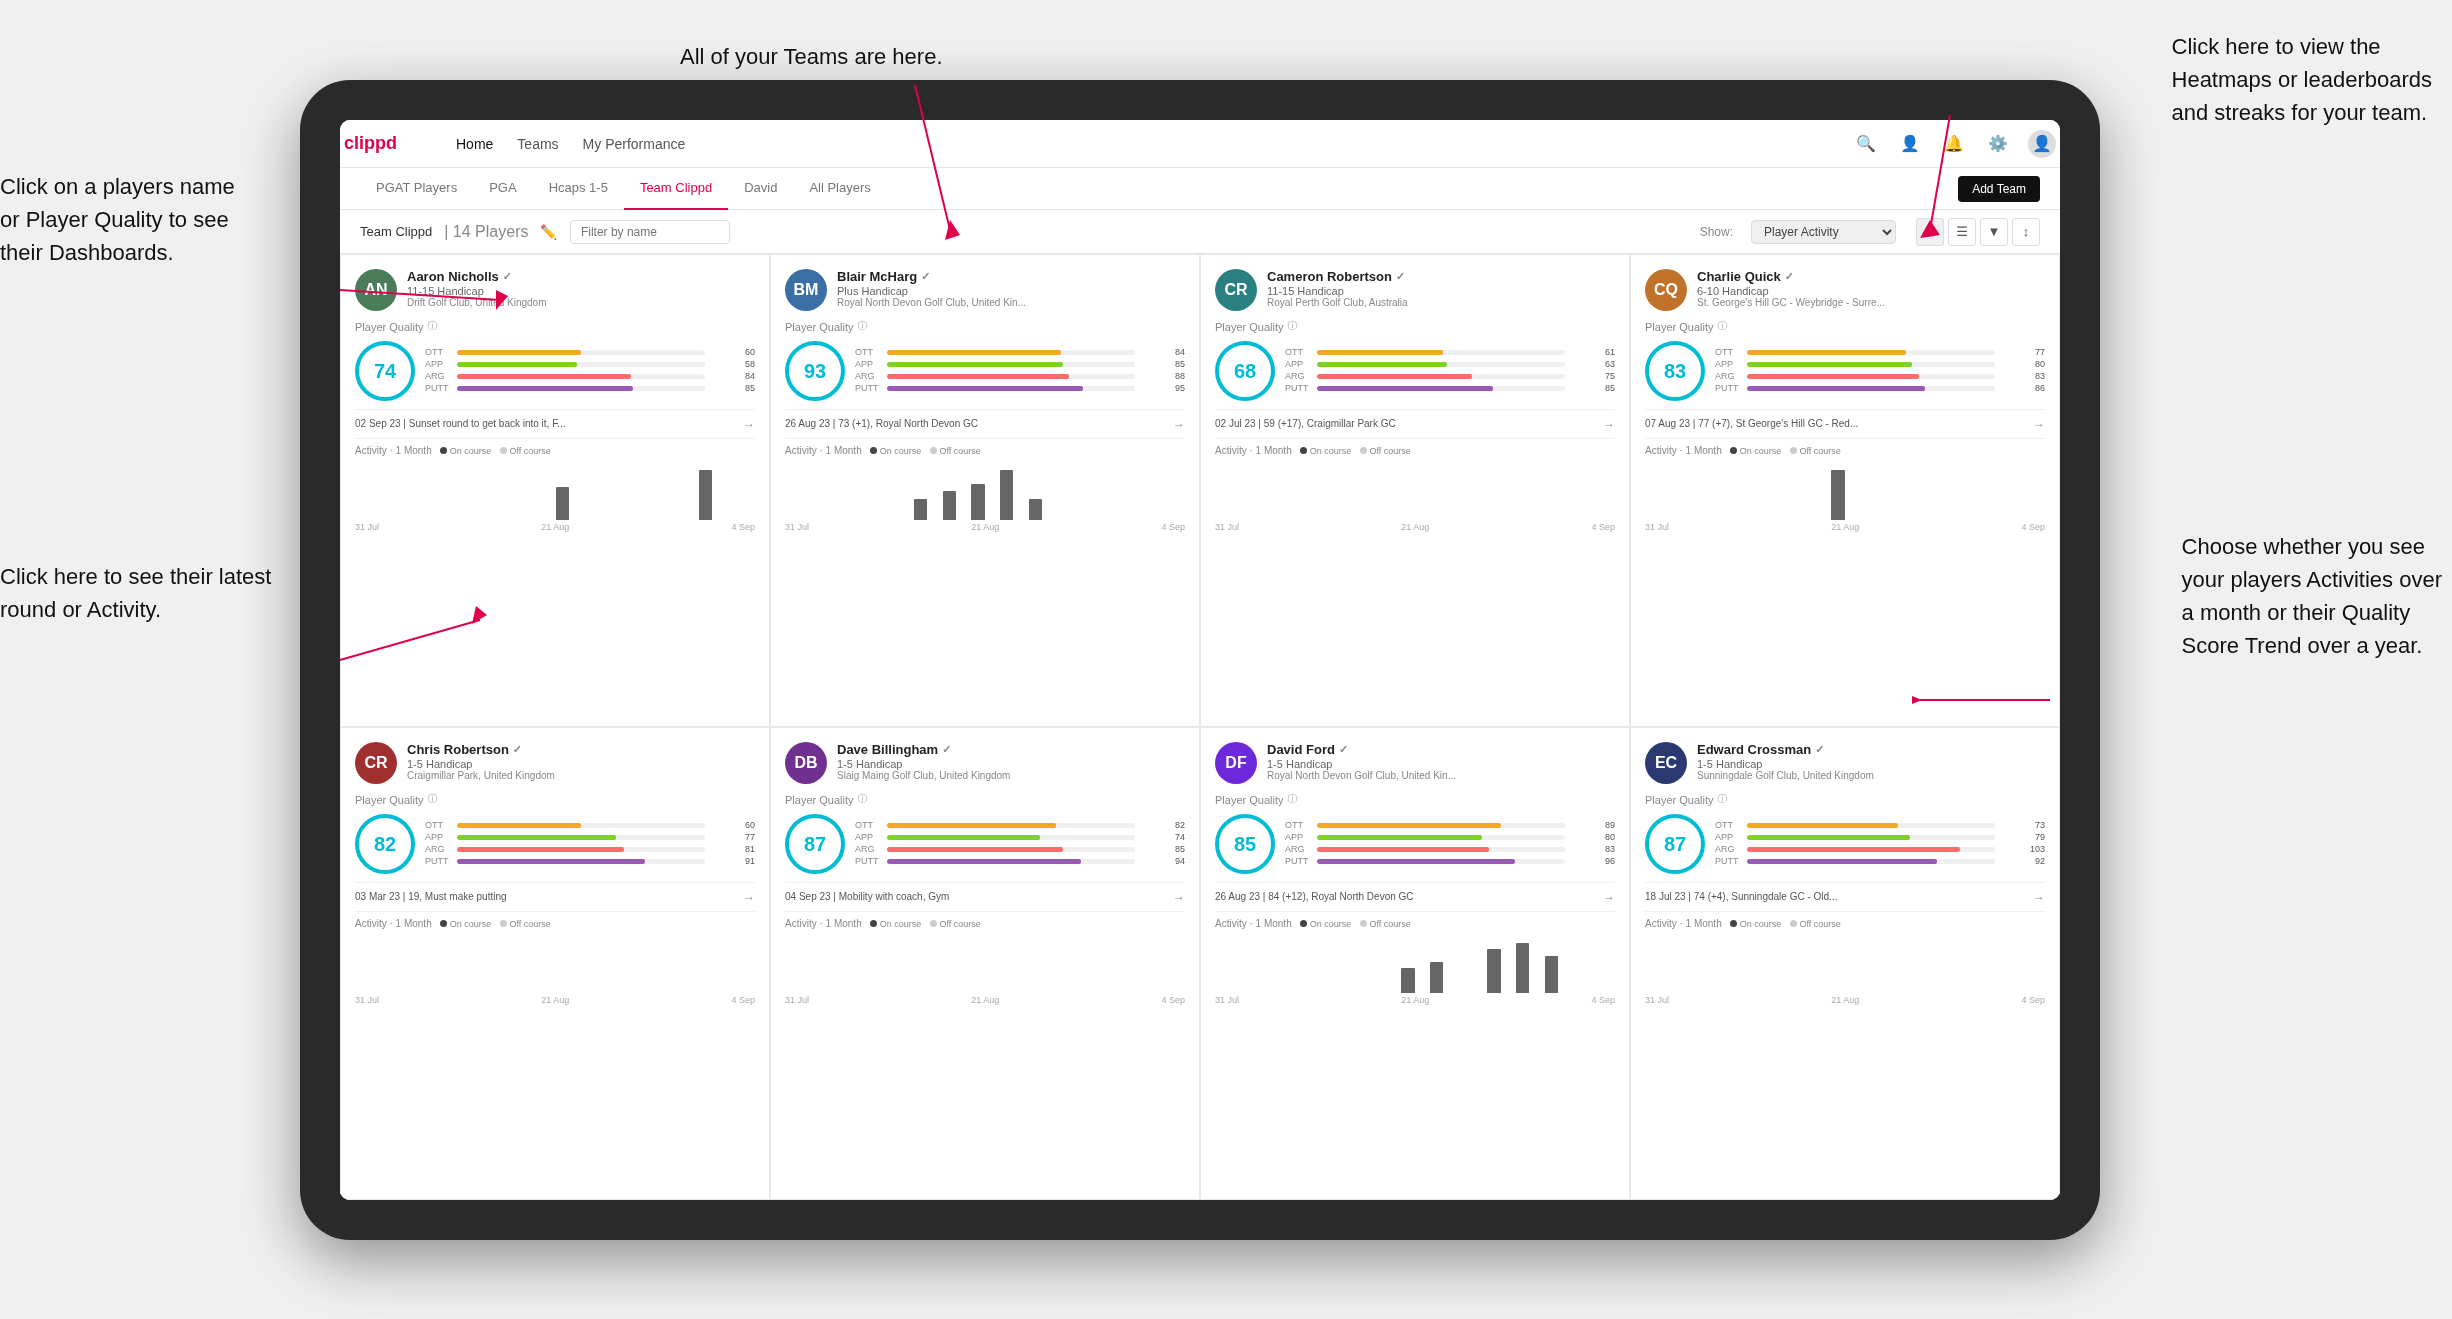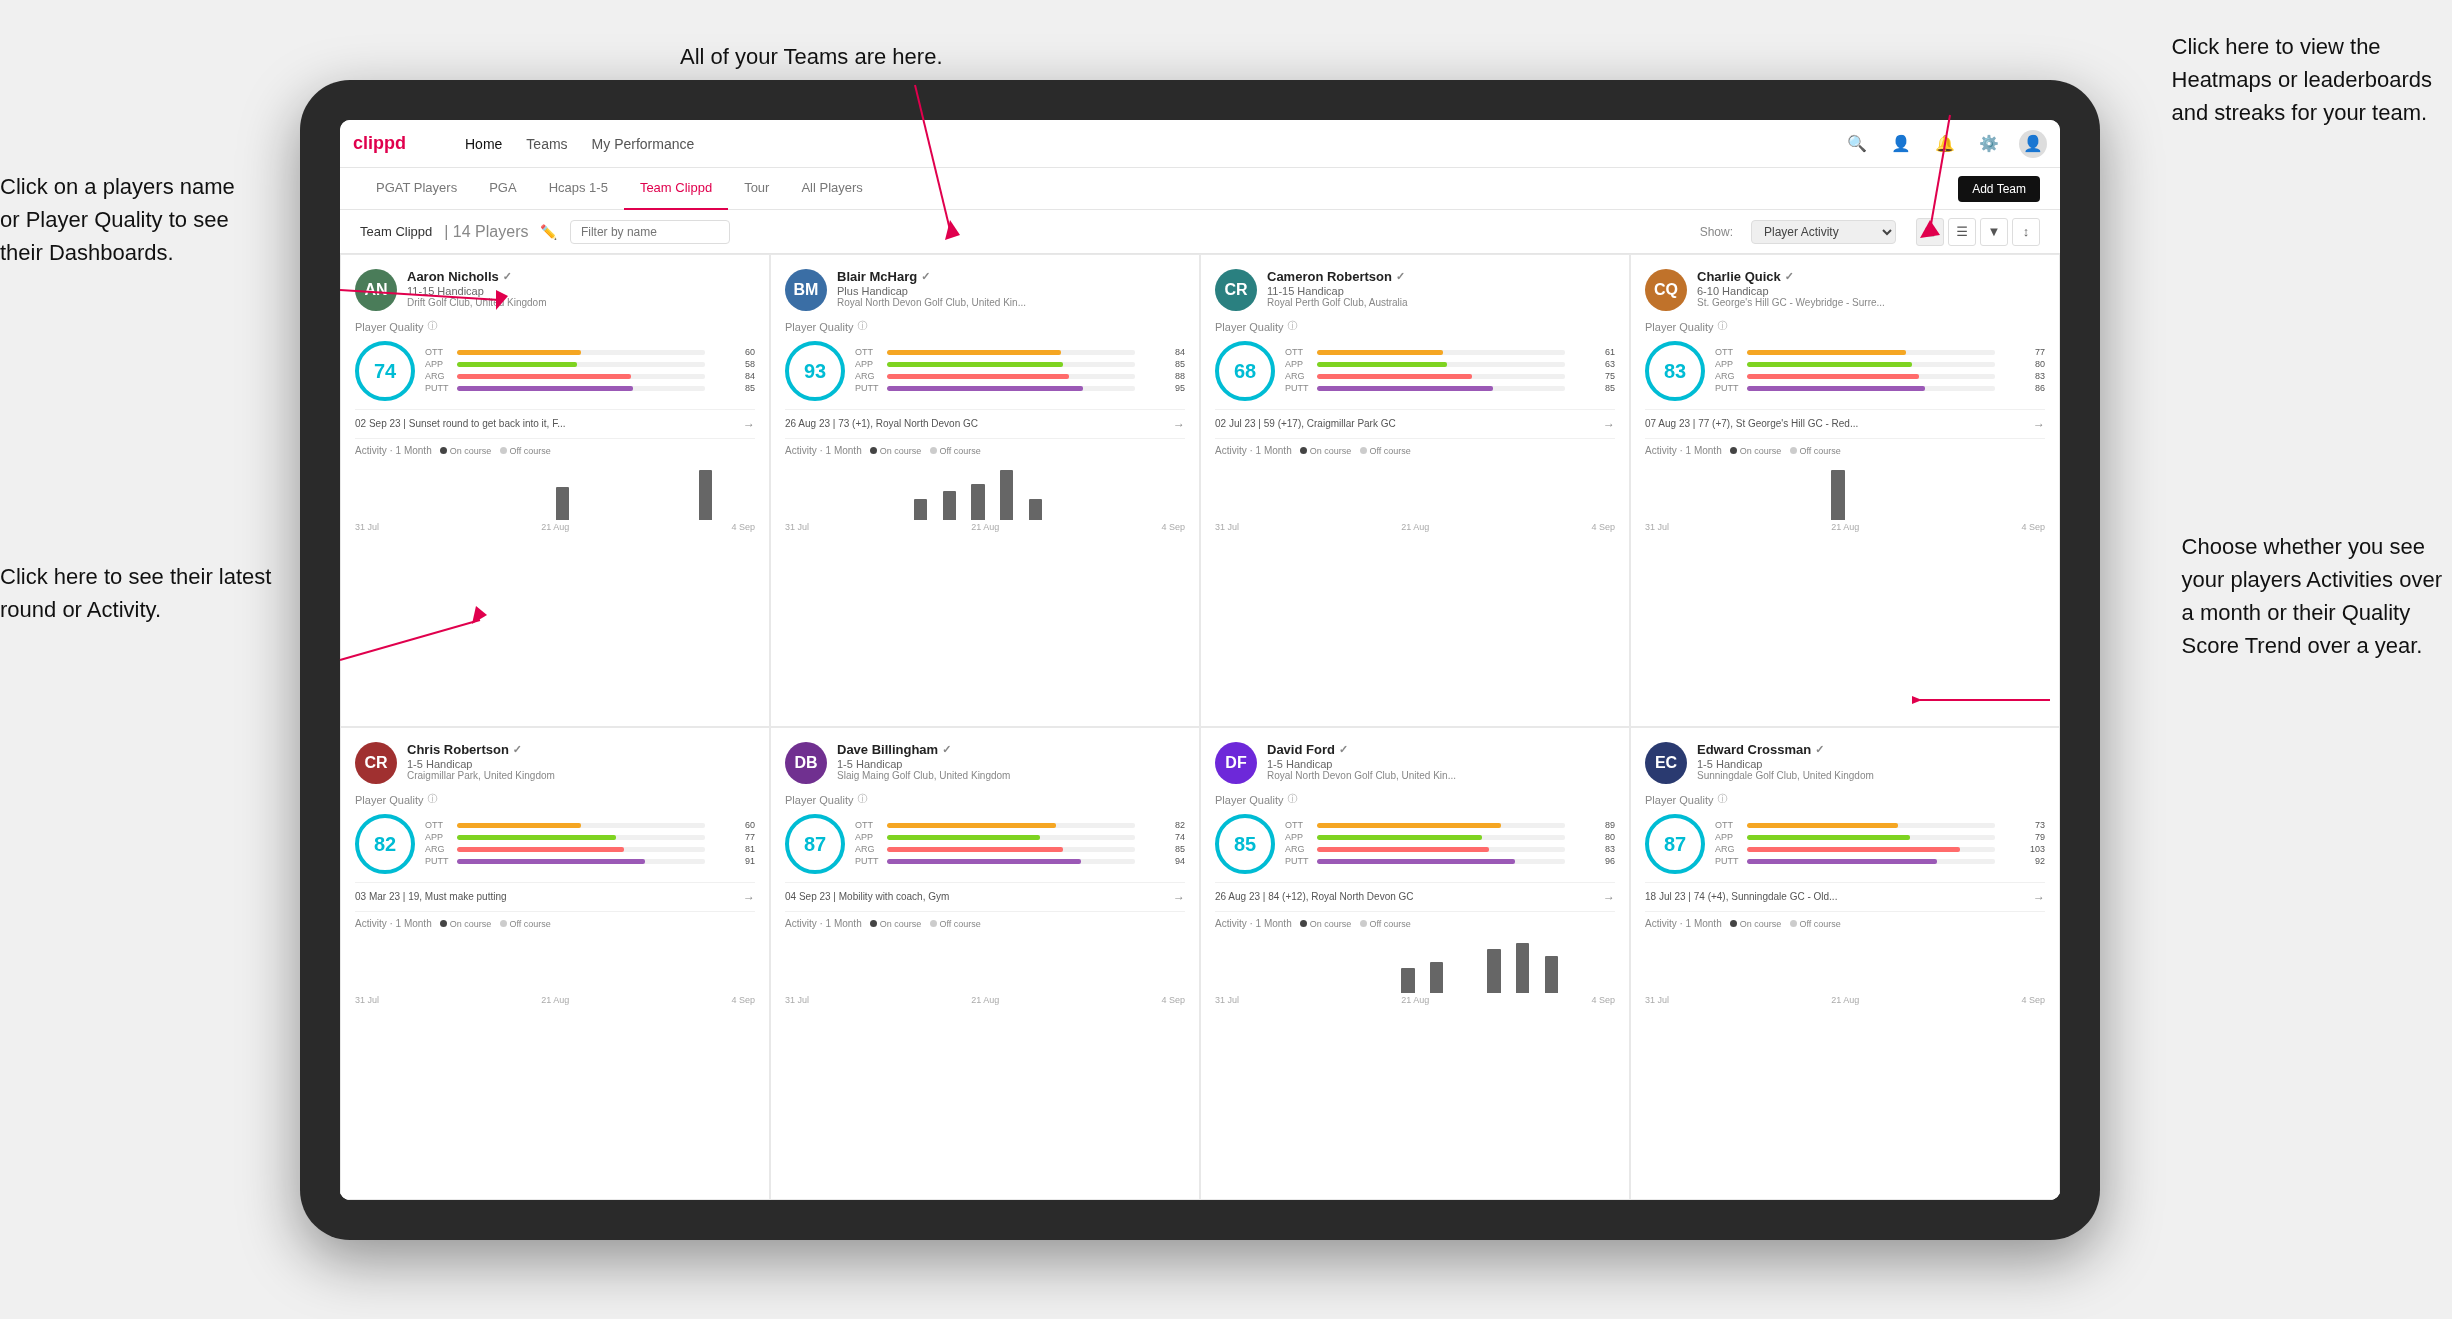--- a/index.html
+++ b/index.html
@@ -36,21 +36,21 @@
       flex-direction: column;
     }
 
     
     .nav-bar {
       height: 48px;
       background: #fff;
       border-bottom: 1px solid #e5e5e5;
       display: flex;
       align-items: center;
-      padding: 0 13px;
+      padding: 0 4px;
       gap: 24px;
       flex-shrink: 0;
     }
     .nav-logo {
       color: #e0004d;
       font-weight: 700;
       font-size: 18px;
       margin-right: 8px;
     }
     .nav-item {
@@ -335,21 +335,21 @@
         <div class="nav-icon-btn">⚙️</div>
         <div class="nav-icon-btn" style="background:#ddd;border-radius:50%;width:28px;height:28px;">👤</div>
       </div>
     </div>
 
     <div class="sub-tabs">
       <span class="sub-tab">PGAT Players</span>
       <span class="sub-tab">PGA</span>
       <span class="sub-tab">Hcaps 1-5</span>
       <span class="sub-tab active">Team Clippd</span>
-      <span class="sub-tab">Tour</span>
+      <span class="sub-tab">David</span>
       <span class="sub-tab">All Players</span>
       <div class="sub-tab-right" style="margin-left:auto;display:flex;align-items:center;">
         <button class="add-team-btn">Add Team</button>
       </div>
     </div>
 
     <div class="team-header">
       <span class="team-title">Team Clippd</span>
       <span class="team-count">| 14 Players</span>
       <span class="edit-icon">✏️</span>

